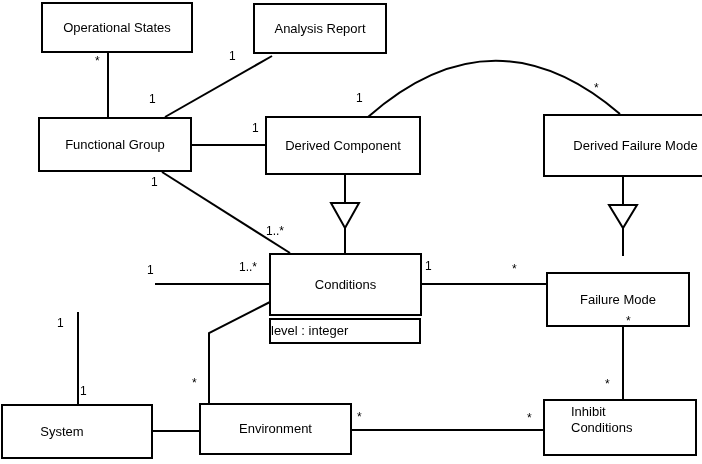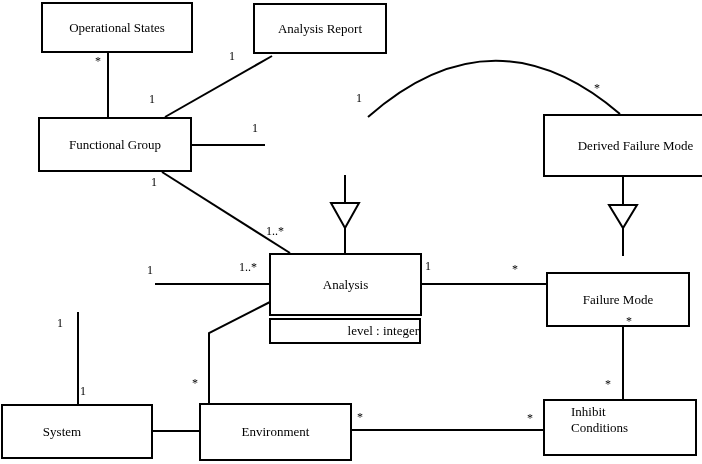--- a/index.html
+++ b/index.html
@@ -1,27 +1,27 @@
 <!DOCTYPE html>
 <html><head>
 <meta charset="utf-8">
 <style>
   html,body { margin:0; padding:0; background:#fff; }
   .canvas {
     position:relative; width:702px; height:464px; background:#ffffff;
-    font-family:Liberation Serif, serif; color:#000; overflow:hidden;
+    font-family:Liberation Sans, sans-serif; color:#000; overflow:hidden;
   }
   .wires { position:absolute; left:0; top:0; width:702px; height:464px; }
   .cls {
     position:absolute; box-sizing:border-box;
     border:2px solid #000; background:#fff;
     display:flex; align-items:center; justify-content:center;
     font-size:13px; line-height:16px; white-space:nowrap;
   }
-  .cls.attr-box { justify-content:flex-end; padding-left:13px; }
+  .cls.attr-box { justify-content:flex-start; }
   .cls.topleft {
     justify-content:flex-start; align-items:flex-start;
     padding:3px 0 0 26px; white-space:normal;
   }
   .cls.topleft .cls-name { width:74px; text-align:left; }
   .mult {
     position:absolute; font-size:12px; line-height:12px; white-space:nowrap;
   }
 </style>
 </head>
@@ -53,42 +53,45 @@
   </div>
 
   <div class="cls" style="left:253px;top:3px;width:134px;height:51px">
     <span class="cls-name">Analysis Report</span>
   </div>
 
   <div class="cls" style="left:38px;top:117px;width:154px;height:55px">
     <span class="cls-name">Functional Group</span>
   </div>
 
+  <div class="cls" style="left:265px;top:116px;width:156px;height:59px">
+    <span class="cls-name">Derived Component</span>
+  </div>
 
   <div class="cls" style="left:543px;top:114px;width:185px;height:63px">
     <span class="cls-name">Derived Failure Mode</span>
   </div>
 
 
   <div class="cls" style="left:269px;top:253px;width:153px;height:63px">
-    <span class="cls-name">Analysis</span>
+    <span class="cls-name">Conditions</span>
   </div>
   <div class="cls attr-box" style="left:269px;top:318px;width:152px;height:26px">
     <span class="attr-text">level : integer</span>
   </div>
 
   <div class="cls" style="left:546px;top:272px;width:144px;height:55px">
     <span class="cls-name">Failure Mode</span>
   </div>
 
   <div class="cls" style="left:1px;top:404px;width:152px;height:55px">
     <span class="cls-name" style="position:relative;left:-15px">System</span>
   </div>
 
-  <div class="cls" style="left:199px;top:403px;width:153px;height:58px">
+  <div class="cls" style="left:199px;top:403px;width:153px;height:52px">
     <span class="cls-name">Environment</span>
   </div>
 
   <div class="cls topleft" style="left:543px;top:399px;width:154px;height:57px">
     <span class="cls-name">Inhibit Conditions</span>
   </div>
 
   <span class="mult" style="left:95px;top:55px">*</span>
   <span class="mult" style="left:229px;top:50px">1</span>
   <span class="mult" style="left:149px;top:93px">1</span>

